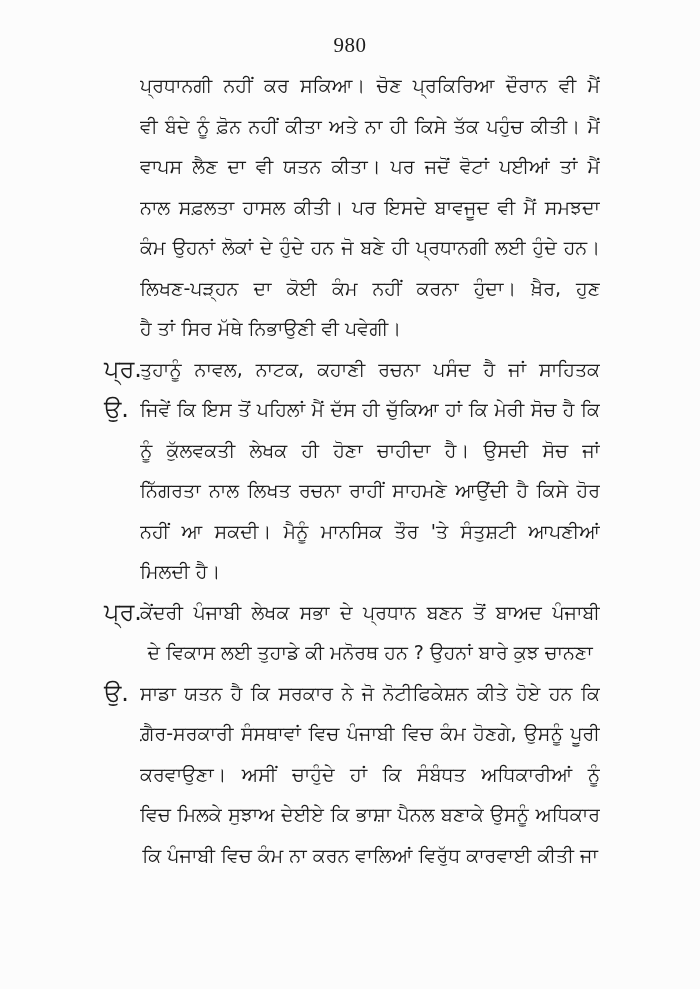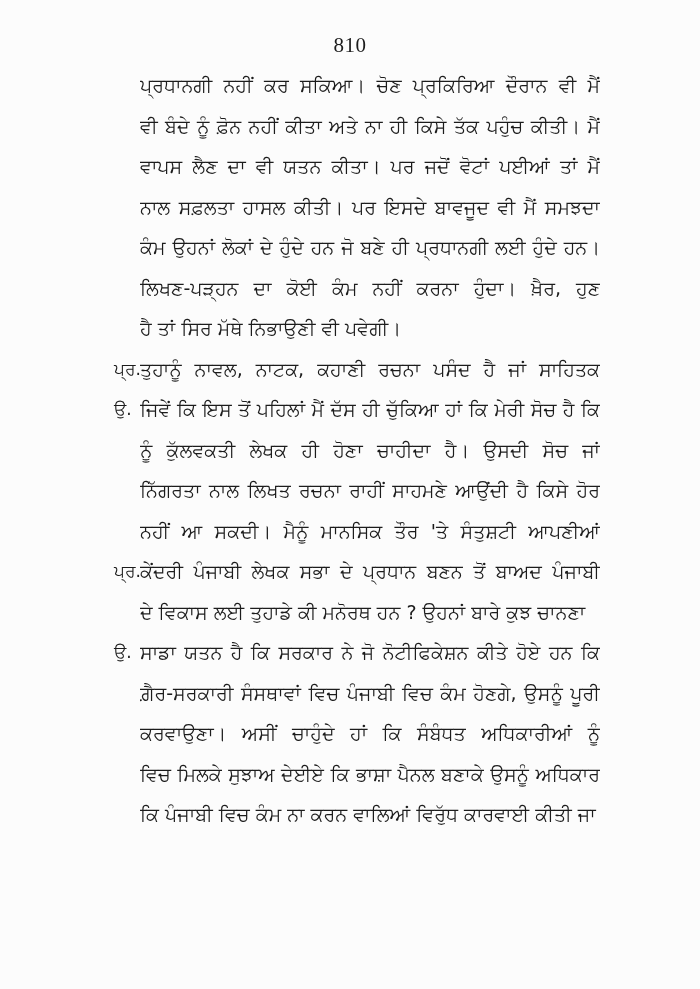--- a/index.html
+++ b/index.html
@@ -32,66 +32,67 @@
     top: 65px;
     left: 104px;
     width: 496px;
   }
   .block {
     position: relative;
     padding-left: 36px;
   }
   .marker {
     position: absolute;
-    left: 10px;
+    left: 0;
     top: 0;
     height: 40.5px;
     line-height: 40.5px;
-    font-size: 17px;
+    font-size: 24px;
     white-space: nowrap;
   }
   .line {
     height: 40.5px;
     line-height: 40.5px;
     font-size: 19px;
     text-align: justify;
     text-align-last: justify;
     overflow: hidden;
     white-space: normal;
   }
   .line.last {
-    text-align: left;
+    text-align: center;
     text-align-last: left;
   }
 </style>
 </head>
 <body>
 
 <div class="page" style="--page-bg: #fcfcfc; --ink: #1c1c1c;">
-  <div class="pagenum">810</div>
+  <div class="pagenum">980</div>
   <div class="content">
       <div class="block">
         <div class="line">ਪ੍ਰਧਾਨਗੀ ਨਹੀਂ ਕਰ ਸਕਿਆ। ਚੋਣ ਪ੍ਰਕਿਰਿਆ ਦੌਰਾਨ ਵੀ ਮੈਂ ਹਮਾਇਤ ਲਈ ਕਿਸੇ</div>
         <div class="line">ਵੀ ਬੰਦੇ ਨੂੰ ਫ਼ੋਨ ਨਹੀਂ ਕੀਤਾ ਅਤੇ ਨਾ ਹੀ ਕਿਸੇ ਤੱਕ ਪਹੁੰਚ ਕੀਤੀ। ਮੈਂ ਸਗੋਂ ਕਾਗਜ਼</div>
         <div class="line">ਵਾਪਸ ਲੈਣ ਦਾ ਵੀ ਯਤਨ ਕੀਤਾ। ਪਰ ਜਦੋਂ ਵੋਟਾਂ ਪਈਆਂ ਤਾਂ ਮੈਂ ਰਿਕਾਰਡ ਵੋਟਾਂ</div>
         <div class="line">ਨਾਲ ਸਫ਼ਲਤਾ ਹਾਸਲ ਕੀਤੀ। ਪਰ ਇਸਦੇ ਬਾਵਜੂਦ ਵੀ ਮੈਂ ਸਮਝਦਾ ਹਾਂ ਕਿ ਅਜਿਹੇ</div>
         <div class="line">ਕੰਮ ਉਹਨਾਂ ਲੋਕਾਂ ਦੇ ਹੁੰਦੇ ਹਨ ਜੋ ਬਣੇ ਹੀ ਪ੍ਰਧਾਨਗੀ ਲਈ ਹੁੰਦੇ ਹਨ। ਜਿੰਨਾਂ ਨੇ</div>
         <div class="line">ਲਿਖਣ-ਪੜ੍ਹਨ ਦਾ ਕੋਈ ਕੰਮ ਨਹੀਂ ਕਰਨਾ ਹੁੰਦਾ। ਖ਼ੈਰ, ਹੁਣ ਜ਼ਿੰਮੇਵਾਰੀ ਪੈ ਹੀ ਗਈ</div>
         <div class="line last">ਹੈ ਤਾਂ ਸਿਰ ਮੱਥੇ ਨਿਭਾਉਣੀ ਵੀ ਪਵੇਗੀ।</div>
       </div>
       <div class="block">
         <span class="marker">ਪ੍ਰ.</span>
         <div class="line">ਤੁਹਾਨੂੰ ਨਾਵਲ, ਨਾਟਕ, ਕਹਾਣੀ ਰਚਨਾ ਪਸੰਦ ਹੈ ਜਾਂ ਸਾਹਿਤਕ ਗਤੀਵਿਧੀਆਂ ਵਿਚ</div>
       </div>
       <div class="block">
         <span class="marker">ਉ.</span>
         <div class="line">ਜਿਵੇਂ ਕਿ ਇਸ ਤੋਂ ਪਹਿਲਾਂ ਮੈਂ ਦੱਸ ਹੀ ਚੁੱਕਿਆ ਹਾਂ ਕਿ ਮੇਰੀ ਸੋਚ ਹੈ ਕਿ ਇਕ ਲੇਖਕ</div>
         <div class="line">ਨੂੰ ਕੁੱਲਵਕਤੀ ਲੇਖਕ ਹੀ ਹੋਣਾ ਚਾਹੀਦਾ ਹੈ। ਉਸਦੀ ਸੋਚ ਜਾਂ ਵਿਚਾਰਧਾਰਾ ਜਿੰਨੀ</div>
         <div class="line">ਨਿੱਗਰਤਾ ਨਾਲ ਲਿਖਤ ਰਚਨਾ ਰਾਹੀਂ ਸਾਹਮਣੇ ਆਉਂਦੀ ਹੈ ਕਿਸੇ ਹੋਰ ਗਤੀਵਿਧੀ ਰਾਹੀਂ</div>
         <div class="line">ਨਹੀਂ ਆ ਸਕਦੀ। ਮੈਨੂੰ ਮਾਨਸਿਕ ਤੌਰ 'ਤੇ ਸੰਤੁਸ਼ਟੀ ਆਪਣੀਆਂ ਰਚਨਾਵਾਂ ਕਰਕੇ ਹੀ</div>
+        <div class="line last">ਮਿਲਦੀ ਹੈ।</div>
       </div>
       <div class="block">
         <span class="marker">ਪ੍ਰ.</span>
         <div class="line">ਕੇਂਦਰੀ ਪੰਜਾਬੀ ਲੇਖਕ ਸਭਾ ਦੇ ਪ੍ਰਧਾਨ ਬਣਨ ਤੋਂ ਬਾਅਦ ਪੰਜਾਬੀ ਭਾਸ਼ਾ ਅਤੇ ਸਾਹਿਤ</div>
         <div class="line last">ਦੇ ਵਿਕਾਸ ਲਈ ਤੁਹਾਡੇ ਕੀ ਮਨੋਰਥ ਹਨ ? ਉਹਨਾਂ ਬਾਰੇ ਕੁਝ ਚਾਨਣਾ ਪਾਉ।</div>
       </div>
       <div class="block">
         <span class="marker">ਉ.</span>
         <div class="line">ਸਾਡਾ ਯਤਨ ਹੈ ਕਿ ਸਰਕਾਰ ਨੇ ਜੋ ਨੋਟੀਫਿਕੇਸ਼ਨ ਕੀਤੇ ਹੋਏ ਹਨ ਕਿ ਸਰਕਾਰੀ ਅਤੇ</div>
         <div class="line">ਗ਼ੈਰ-ਸਰਕਾਰੀ ਸੰਸਥਾਵਾਂ ਵਿਚ ਪੰਜਾਬੀ ਵਿਚ ਕੰਮ ਹੋਣਗੇ, ਉਸਨੂੰ ਪੂਰੀ ਤਰ੍ਹਾਂ ਲਾਗੂ</div>

